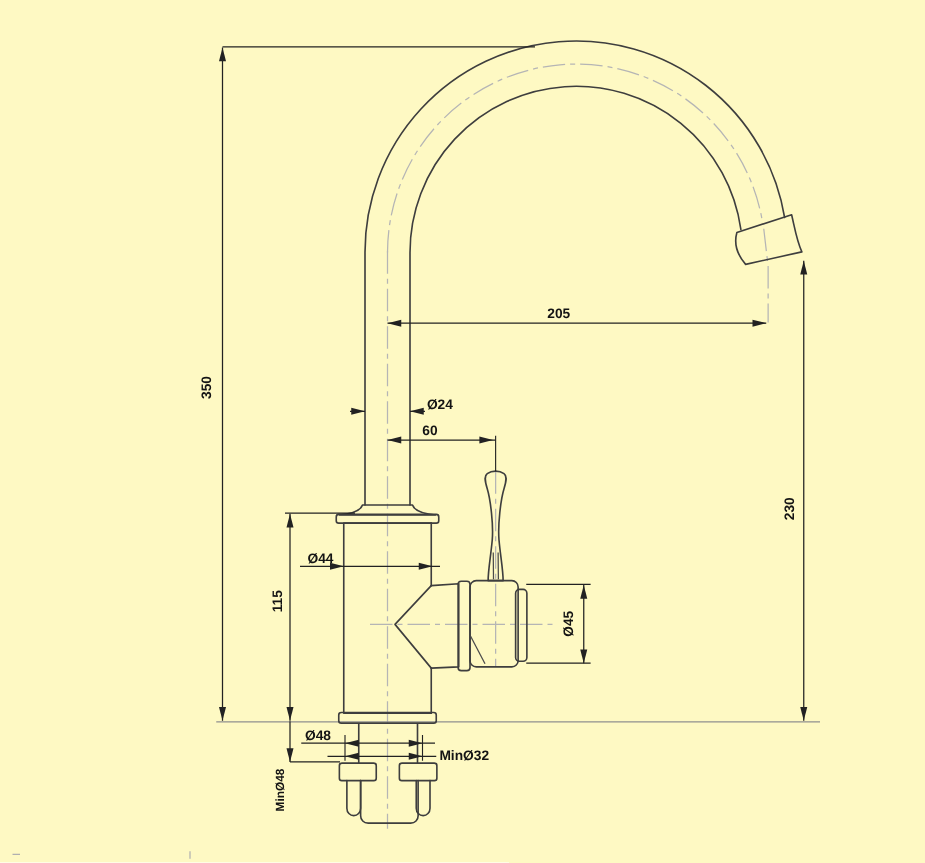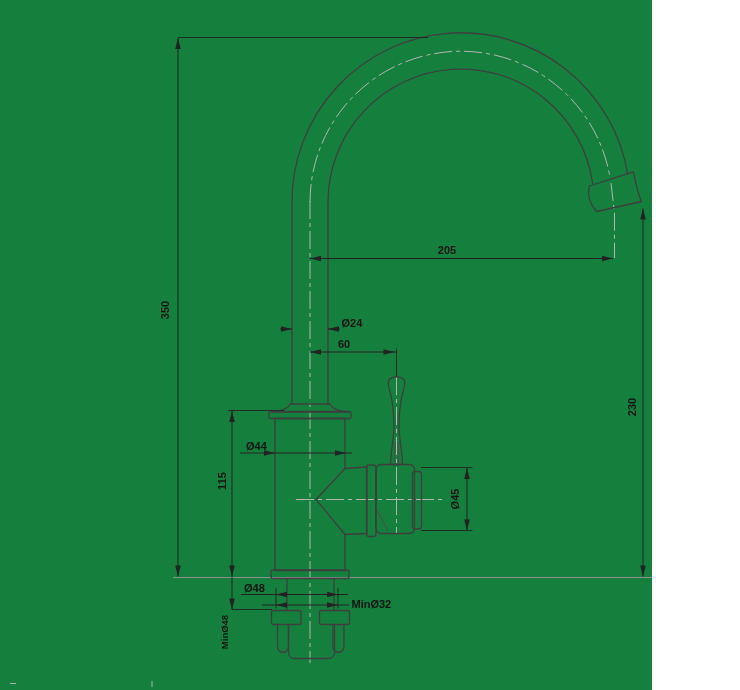--- a/index.html
+++ b/index.html
@@ -1,16 +1,16 @@
 <!DOCTYPE html>
 <html><head>
 <meta charset="utf-8">
 <style>
   html,body{margin:0;padding:0;background:#ffffff;}
-  .stage{position:relative;width:652px;height:690px;background:#15803d;overflow:hidden;
+  .stage{position:relative;width:740px;height:690px;background:#fef9c3;overflow:hidden;
          font-family:"Liberation Sans",sans-serif;}
   svg{display:block;}
   .outline{fill:none;stroke:#3e3e3e;stroke-width:1.3;stroke-linejoin:round;stroke-linecap:round;}
   .outline-thin{fill:none;stroke:#4a4a4a;stroke-width:1;stroke-linejoin:round;}
   .dim{fill:none;stroke:#222222;stroke-width:1;}
   .ext{fill:none;stroke:#222222;stroke-width:0.9;}
   .arrow{fill:#222222;stroke:none;}
   .cl{fill:none;stroke:#b5b5b5;stroke-width:1;stroke-dasharray:18 4 4 4;}
   .deck{fill:none;stroke:#8f8f8f;stroke-width:1.1;}
   .stray{fill:none;stroke:#b0b0b0;stroke-width:1;}

